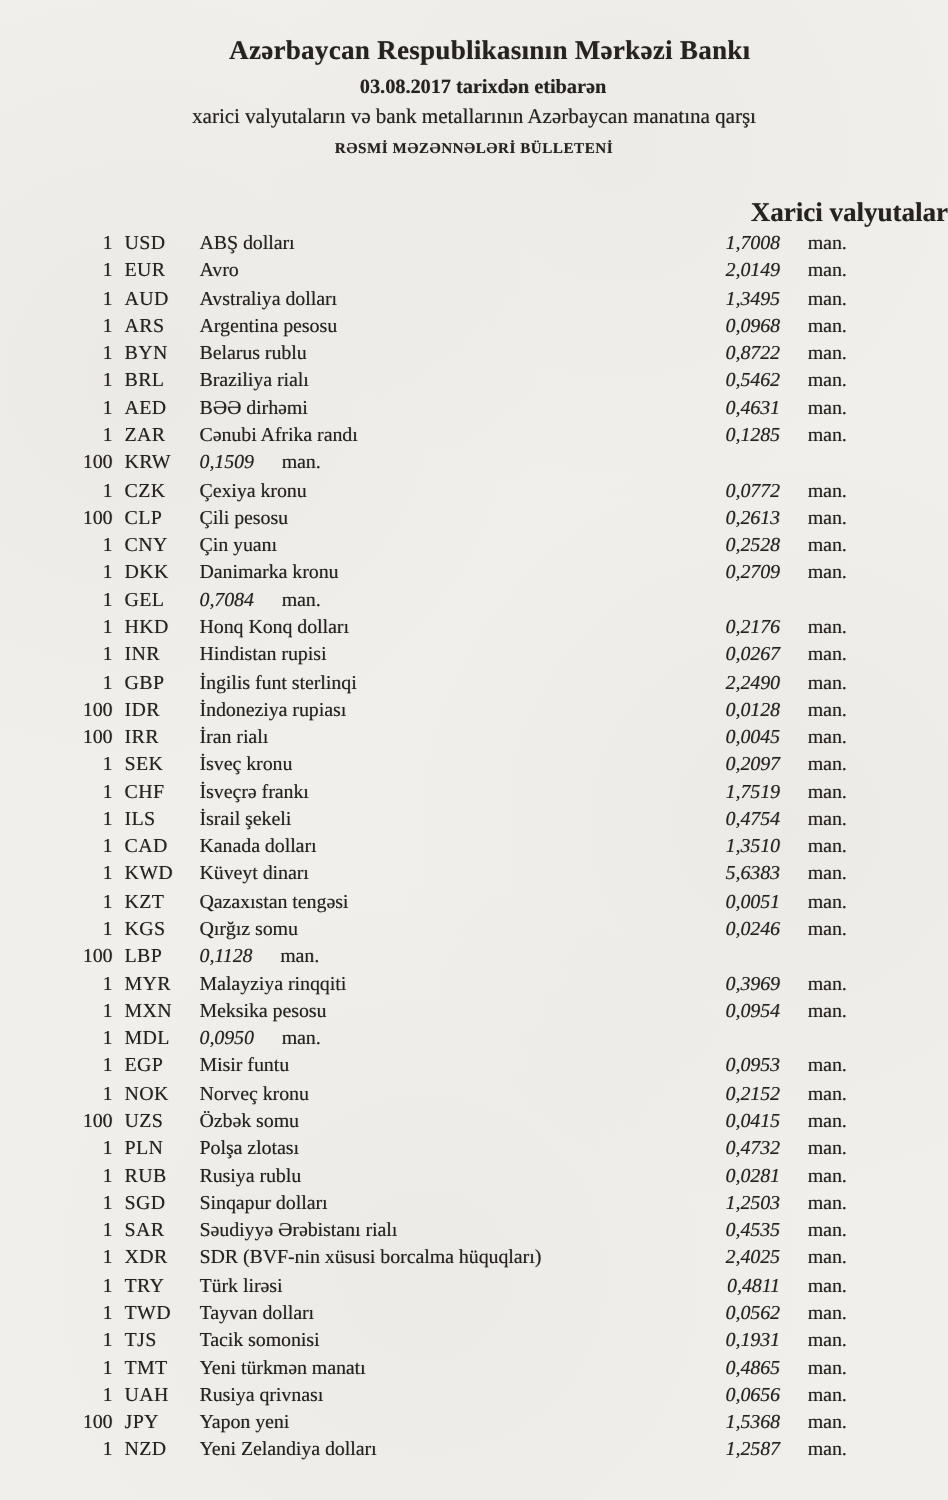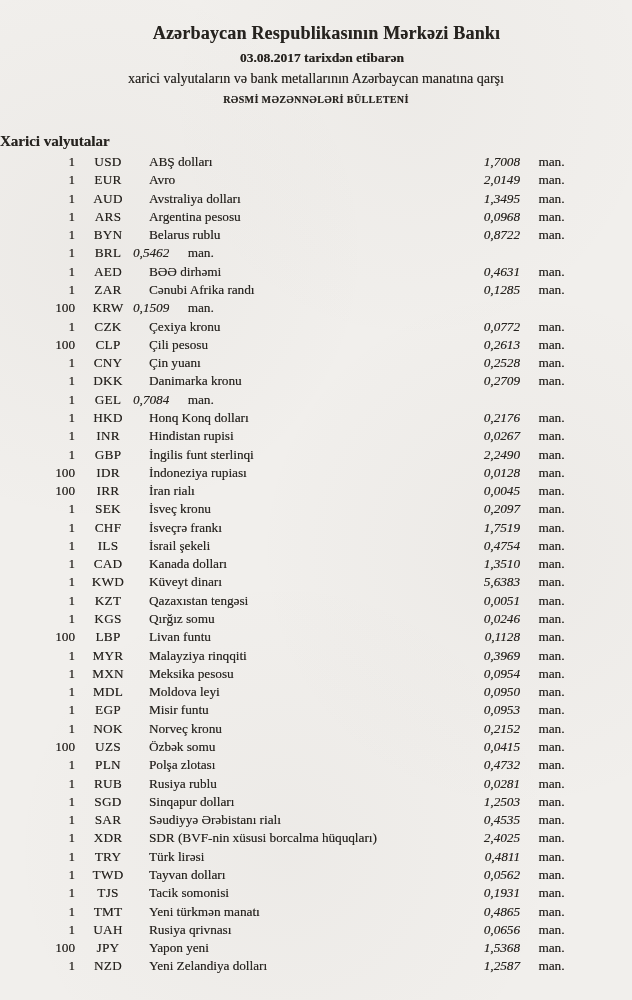--- a/index.html
+++ b/index.html
@@ -22,37 +22,37 @@
     font-size: 18px;
     font-weight: bold;
     line-height: 27px;
     letter-spacing: 0.2px;
     margin-left: 21px;
   }
   .date-line { font-size: 13.5px; font-weight: bold; line-height: 21px; padding-left: 12px; }
   .subtitle  { font-size: 14px; line-height: 21px; text-align: center; }
   .bulletin  { font-size: 10px; font-weight: bold; line-height: 22px; letter-spacing: 0.4px; }
   .section-title {
-    text-align: left;
-    font-size: 15px;
+    text-align: right;
+    font-size: 18px;
     font-weight: bold;
     margin-top: 19px;
     line-height: 22px;
   }
   .table { margin: 2px 64px 0 30px; }
   .row {
     display: flex;
     align-items: baseline;
     height: 18.29px;
     font-size: 13.2px;
     white-space: nowrap;
   }
   .qty   { width: 45px; text-align: right; }
-  .code  { width: 50px; text-align: center; margin-left: 8px; letter-spacing: 0.3px; }
-  .name  { flex: 1; margin-left: 16px; overflow: hidden; }
+  .code  { width: 50px; text-align: left; margin-left: 8px; letter-spacing: 0.3px; }
+  .name  { flex: 1; overflow: hidden; }
   .value { font-weight: normal; font-style: italic; text-align: right; }
   .man   { width: 33px; margin-left: 15px; text-align: center; }
 </style>
 </head>
 <body>
 
 <div class="header">
   <div class="title">Azərbaycan Respublikasının Mərkəzi Bankı</div>
   <div class="date-line">03.08.2017 tarixdən etibarən</div>
   <div class="subtitle">xarici valyutaların və bank metallarının Azərbaycan manatına qarşı</div>
@@ -98,20 +98,21 @@
     <span class="qty">1</span>
     <span class="code">BYN</span>
     <span class="name">Belarus rublu</span>
     <span class="value">0,8722</span>
     <span class="man">man.</span>
   </div>
 
   <div class="row">
     <span class="qty">1</span>
     <span class="code">BRL</span>
+    <span class="name">Braziliya rialı</span>
     <span class="value">0,5462</span>
     <span class="man">man.</span>
   </div>
 
   <div class="row">
     <span class="qty">1</span>
     <span class="code">AED</span>
     <span class="name">BƏƏ dirhəmi</span>
     <span class="value">0,4631</span>
     <span class="man">man.</span>
@@ -263,21 +264,20 @@
     <span class="qty">1</span>
     <span class="code">KGS</span>
     <span class="name">Qırğız somu</span>
     <span class="value">0,0246</span>
     <span class="man">man.</span>
   </div>
 
   <div class="row">
     <span class="qty">100</span>
     <span class="code">LBP</span>
-    <span class="name">Livan funtu</span>
     <span class="value">0,1128</span>
     <span class="man">man.</span>
   </div>
 
   <div class="row">
     <span class="qty">1</span>
     <span class="code">MYR</span>
     <span class="name">Malayziya rinqqiti</span>
     <span class="value">0,3969</span>
     <span class="man">man.</span>
@@ -287,21 +287,20 @@
     <span class="qty">1</span>
     <span class="code">MXN</span>
     <span class="name">Meksika pesosu</span>
     <span class="value">0,0954</span>
     <span class="man">man.</span>
   </div>
 
   <div class="row">
     <span class="qty">1</span>
     <span class="code">MDL</span>
-    <span class="name">Moldova leyi</span>
     <span class="value">0,0950</span>
     <span class="man">man.</span>
   </div>
 
   <div class="row">
     <span class="qty">1</span>
     <span class="code">EGP</span>
     <span class="name">Misir funtu</span>
     <span class="value">0,0953</span>
     <span class="man">man.</span>

